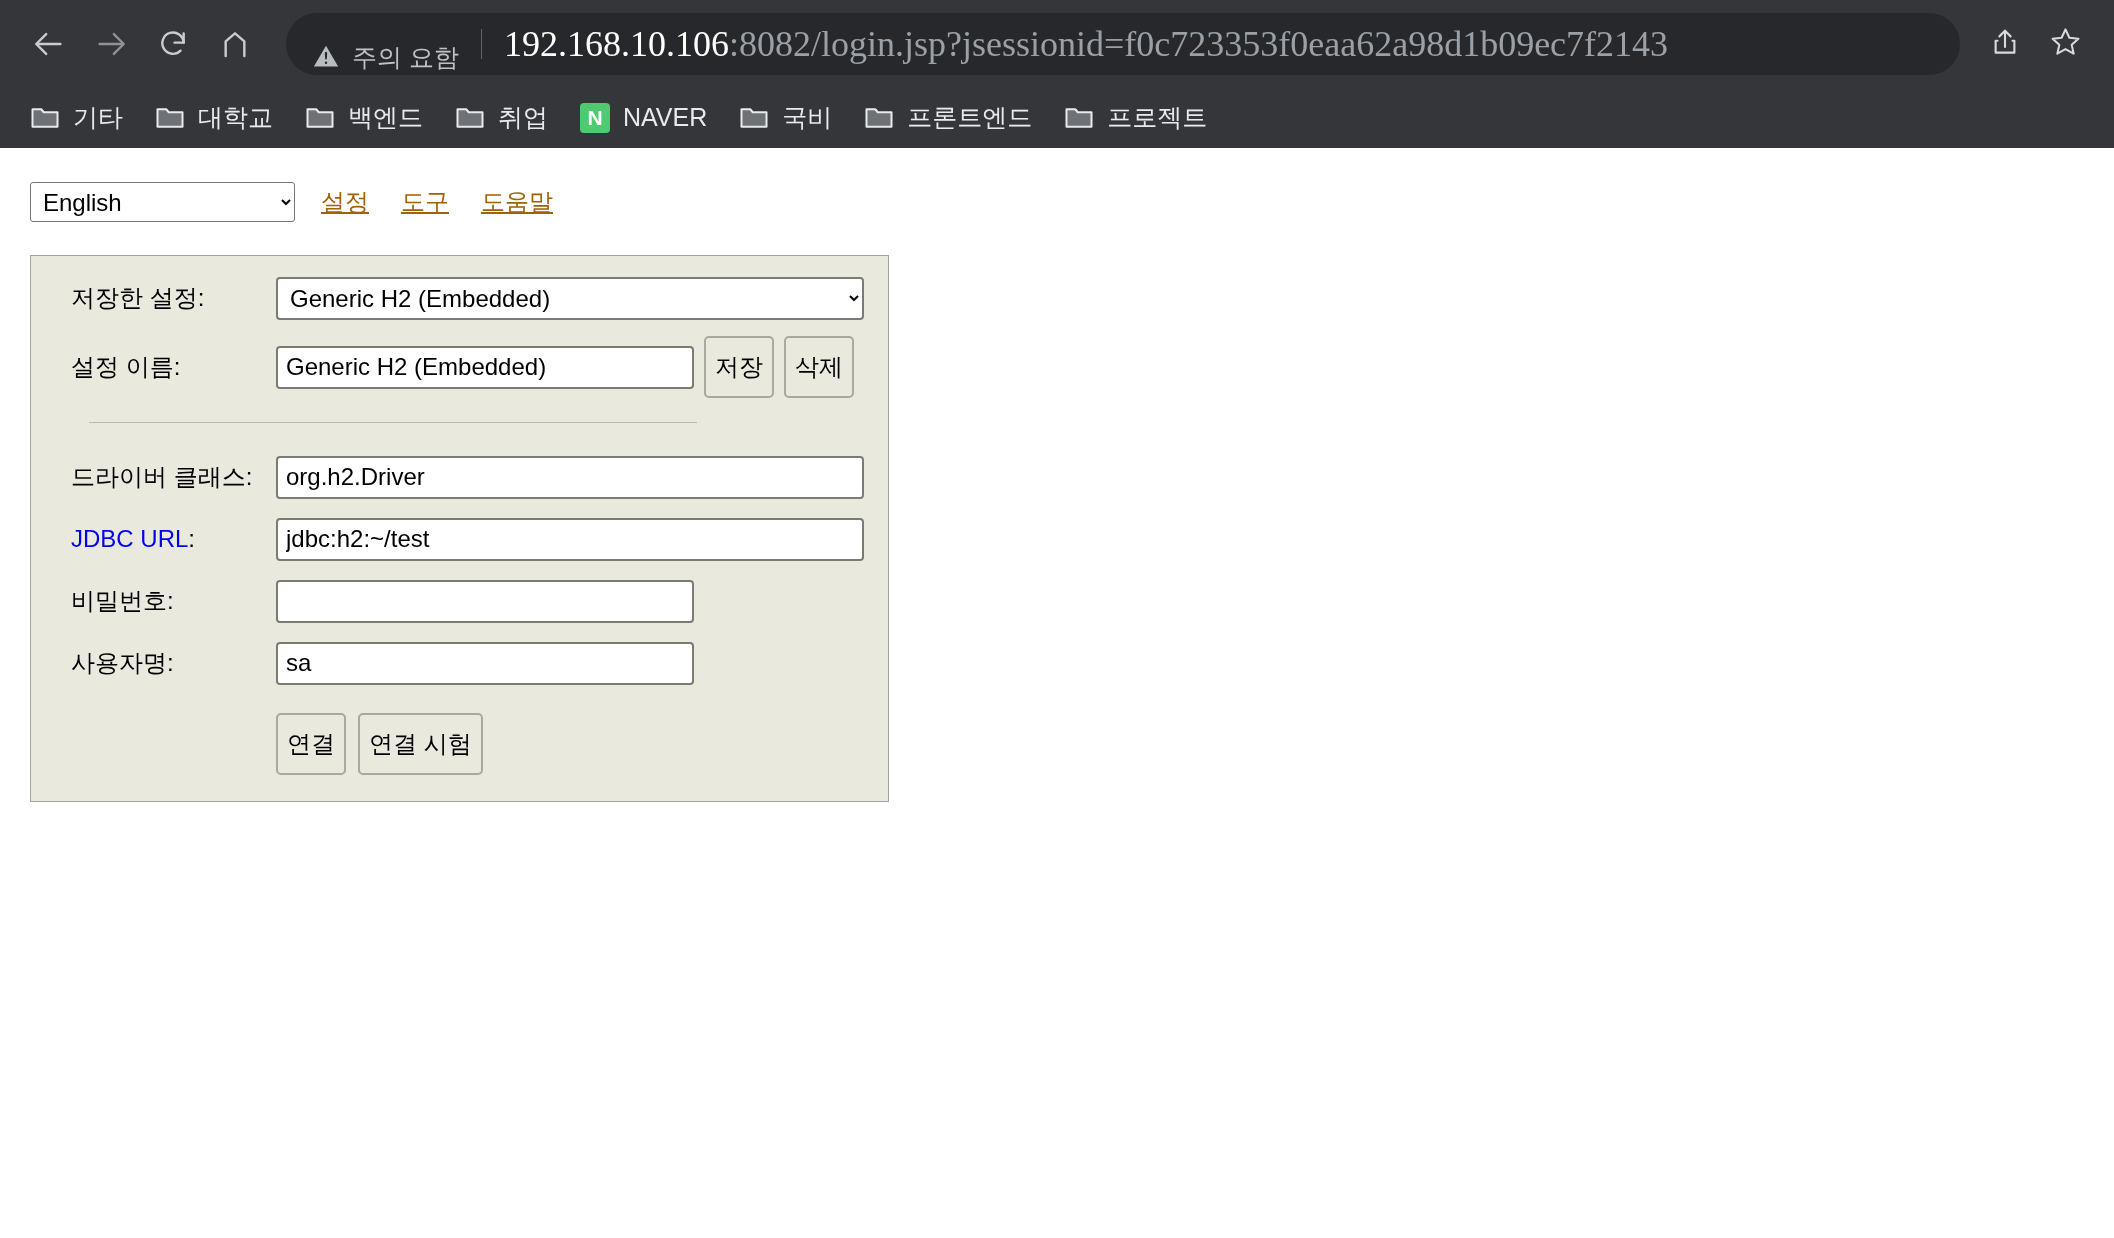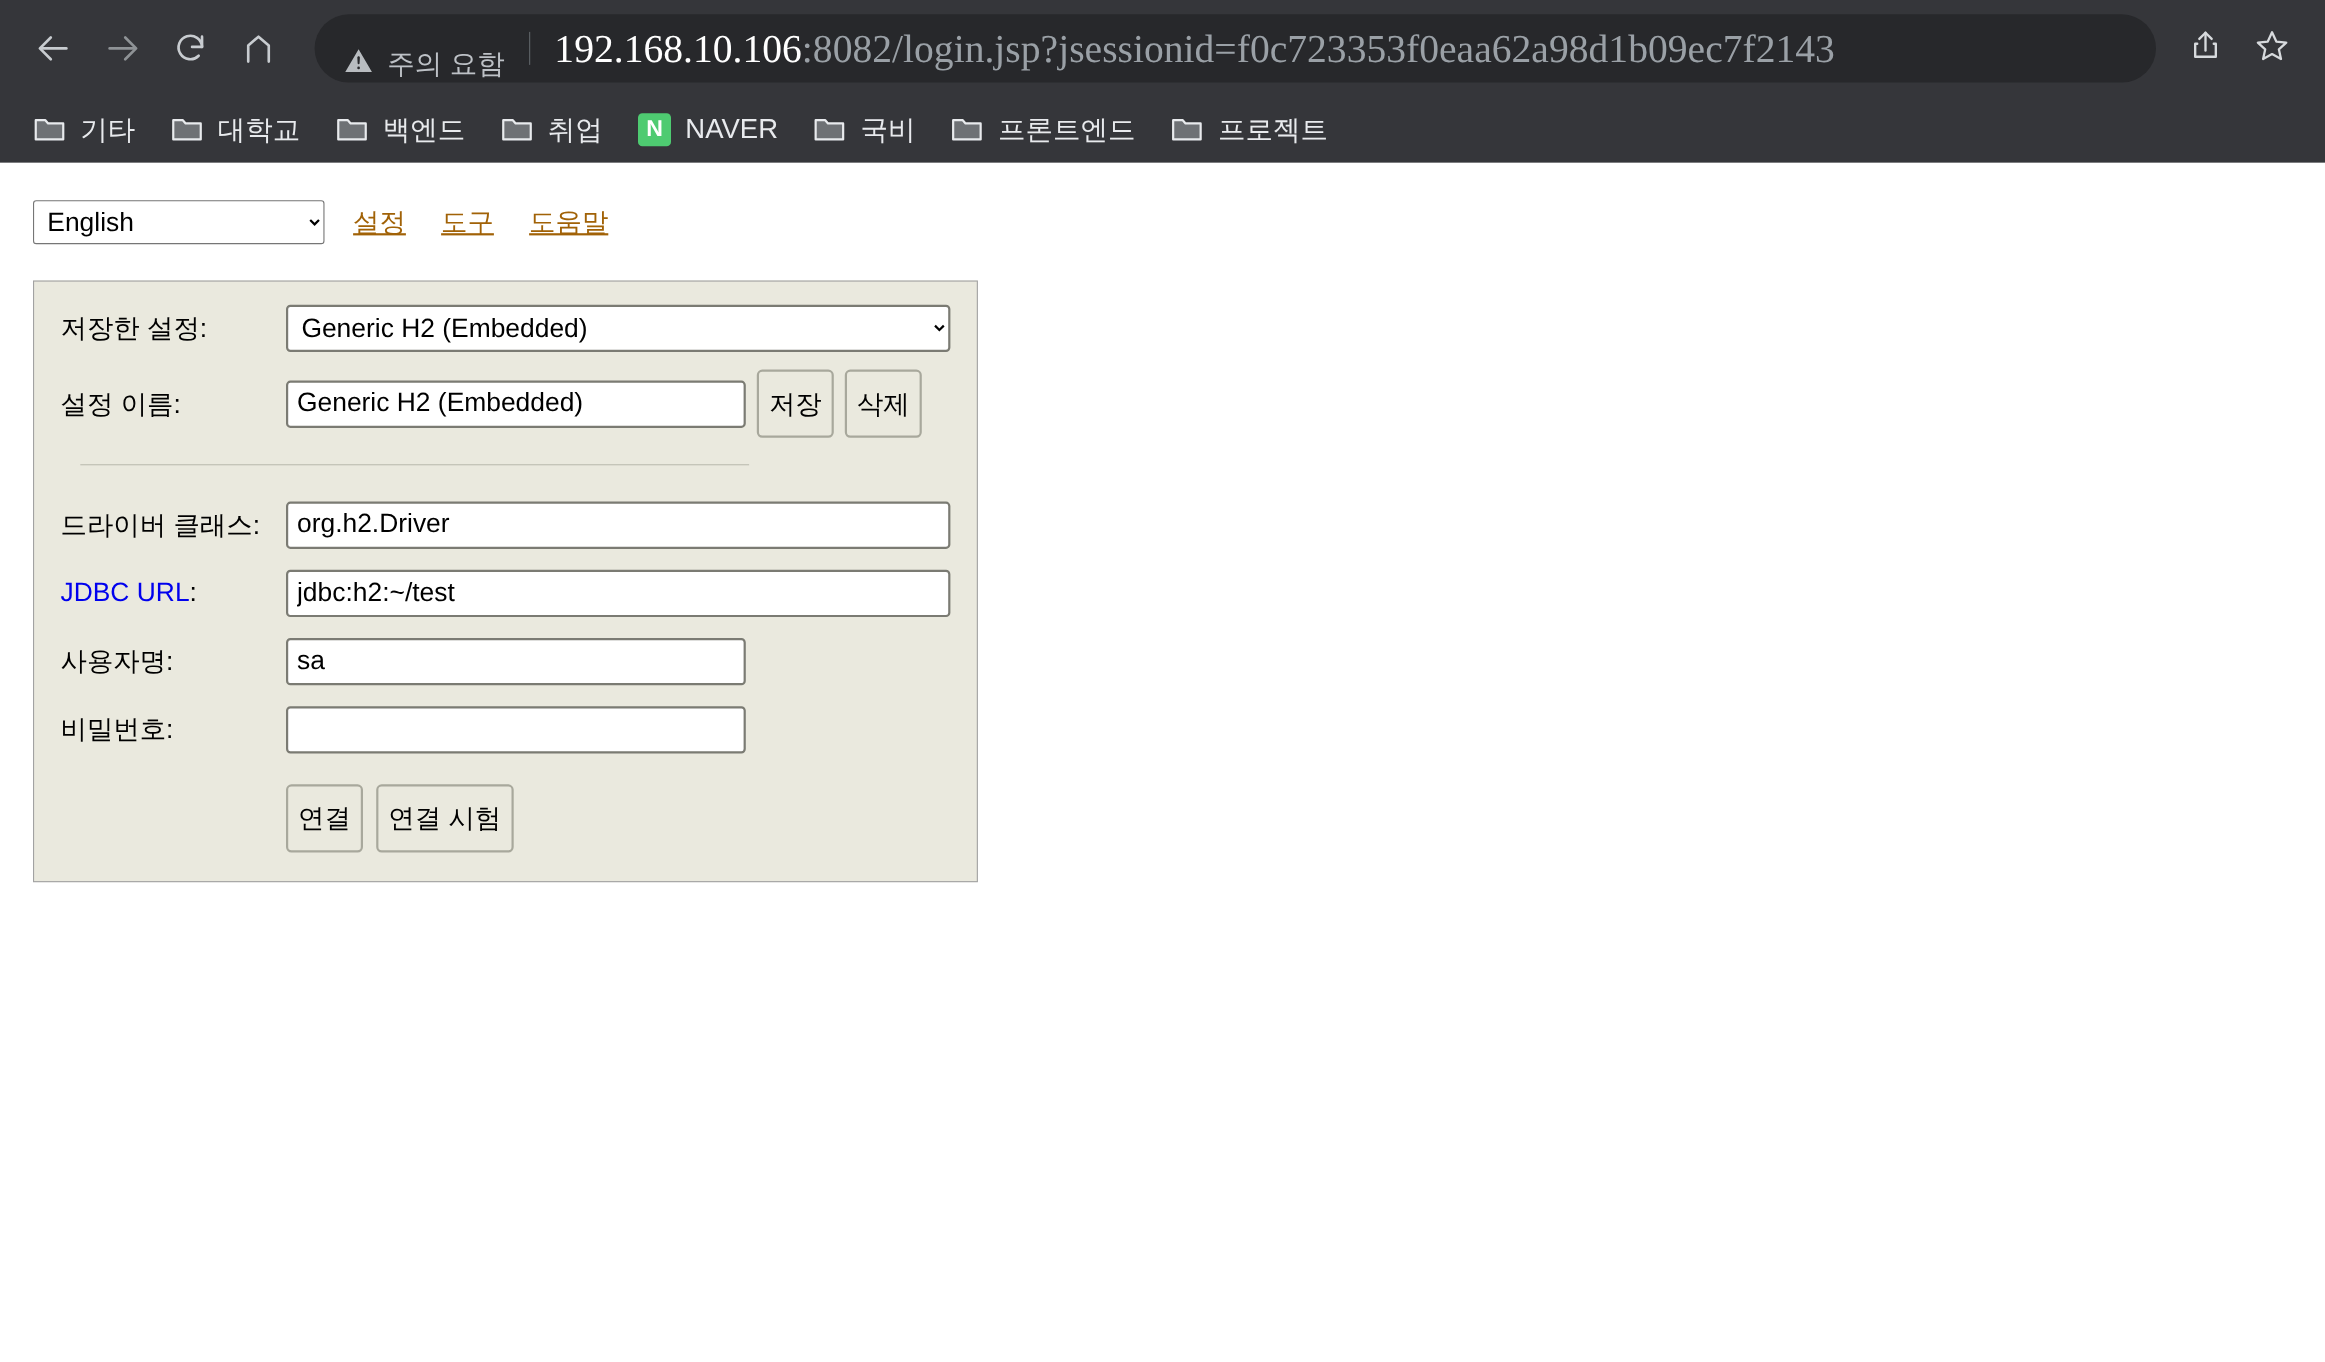--- a/index.html
+++ b/index.html
@@ -170,21 +170,21 @@
     padding-left: 22px;
     border-bottom: 1px solid #5577aa;
   }
   .panel-header-title {
     color: #ffffff;
     font-size: 24px;
     text-decoration: underline;
     font-family: "Liberation Sans", sans-serif;
   }
   .panel-body {
-    padding: 18px 24px 26px 24px;
+    padding: 18px 24px 26px 40px;
   }
   .form-row {
     display: flex;
     align-items: center;
     margin-bottom: 14px;
     min-height: 48px;
   }
   .form-label {
     width: 205px;
     flex: 0 0 205px;
@@ -436,27 +436,27 @@
         <span class="form-label">드라이버 클래스:</span>
         <input class="txt-input input-wide" type="text" value="org.h2.Driver" style="">
       </div>
 
       <div class="form-row">
         <span class="form-label link"><span class="lbl-anchor">JDBC URL</span><span style="color:#000">:</span></span>
         <input class="txt-input input-wide" type="text" value="jdbc:h2:~/test" style="">
       </div>
 
       <div class="form-row">
+        <span class="form-label">비밀번호:</span>
+        <input class="txt-input input-mid" type="password" value="" style="">
+      </div>
+
+      <div class="form-row">
         <span class="form-label">사용자명:</span>
         <input class="txt-input input-mid" type="text" value="sa" style="">
-      </div>
-
-      <div class="form-row">
-        <span class="form-label">비밀번호:</span>
-        <input class="txt-input input-mid" type="password" value="" style="">
       </div>
 
       <div class="btn-row">
         <button class="sm-btn">연결</button>
         <button class="sm-btn">연결 시험</button>
       </div>
 
     </div>
   </div>
 

